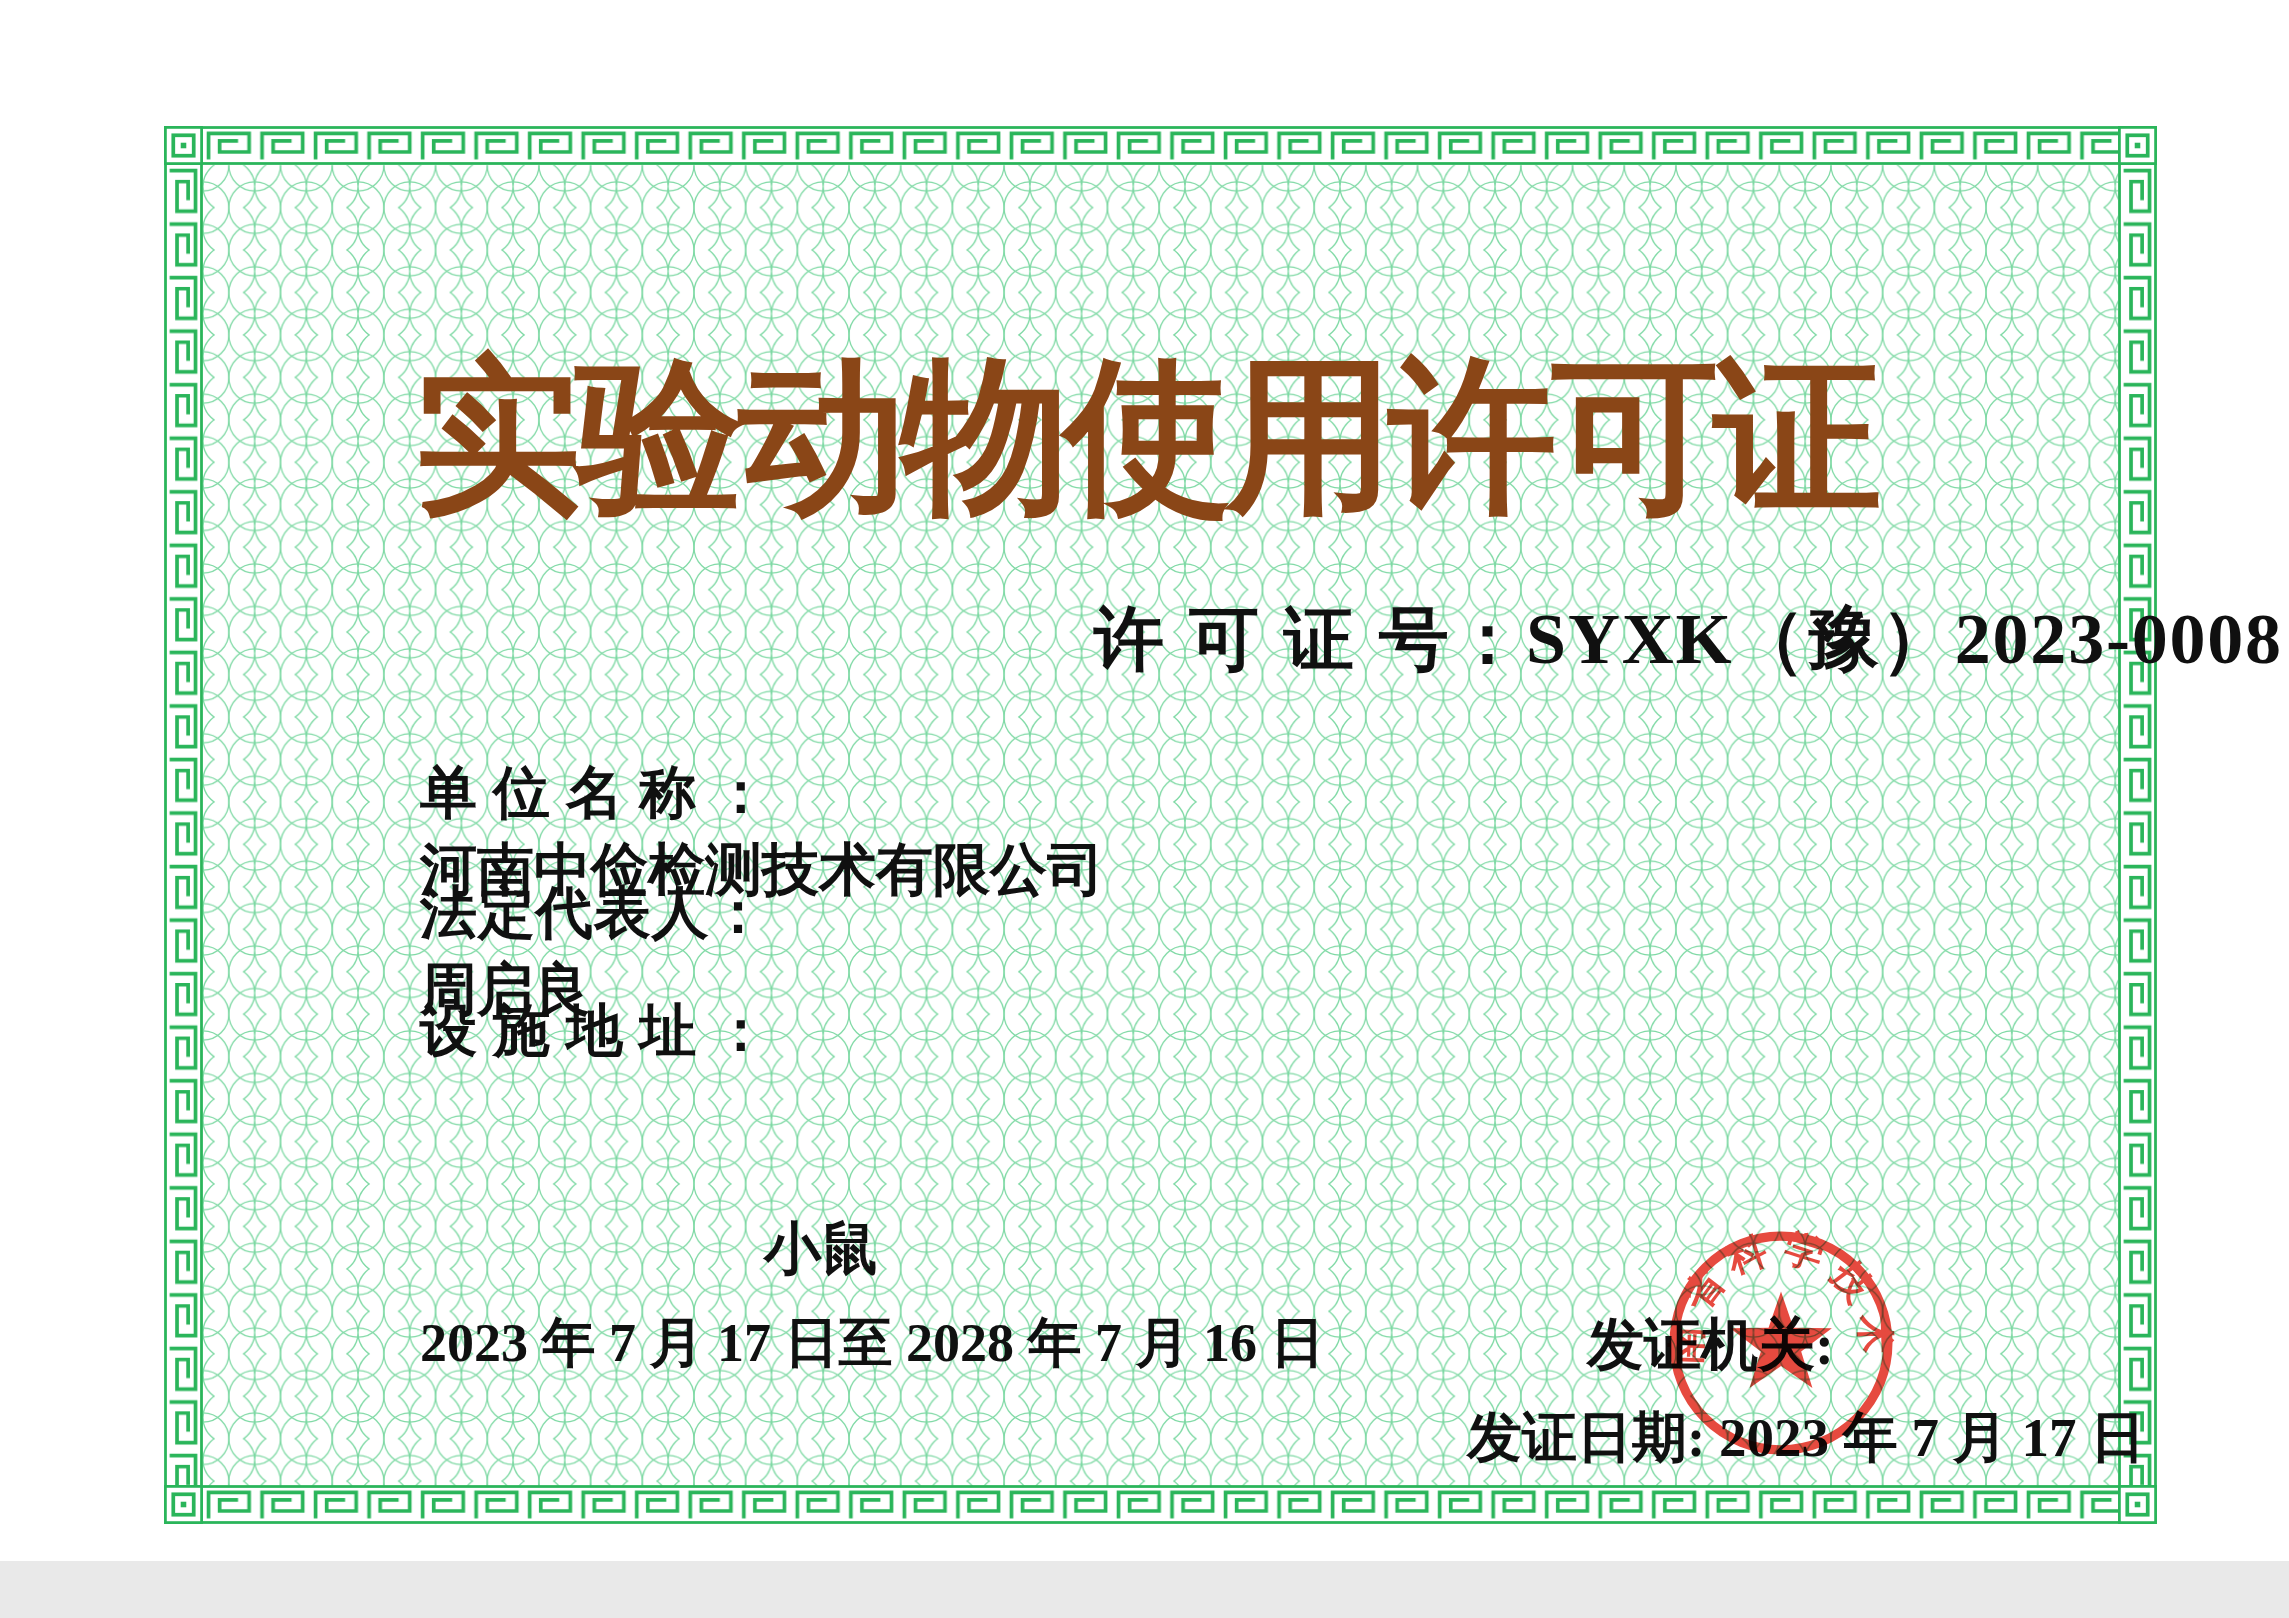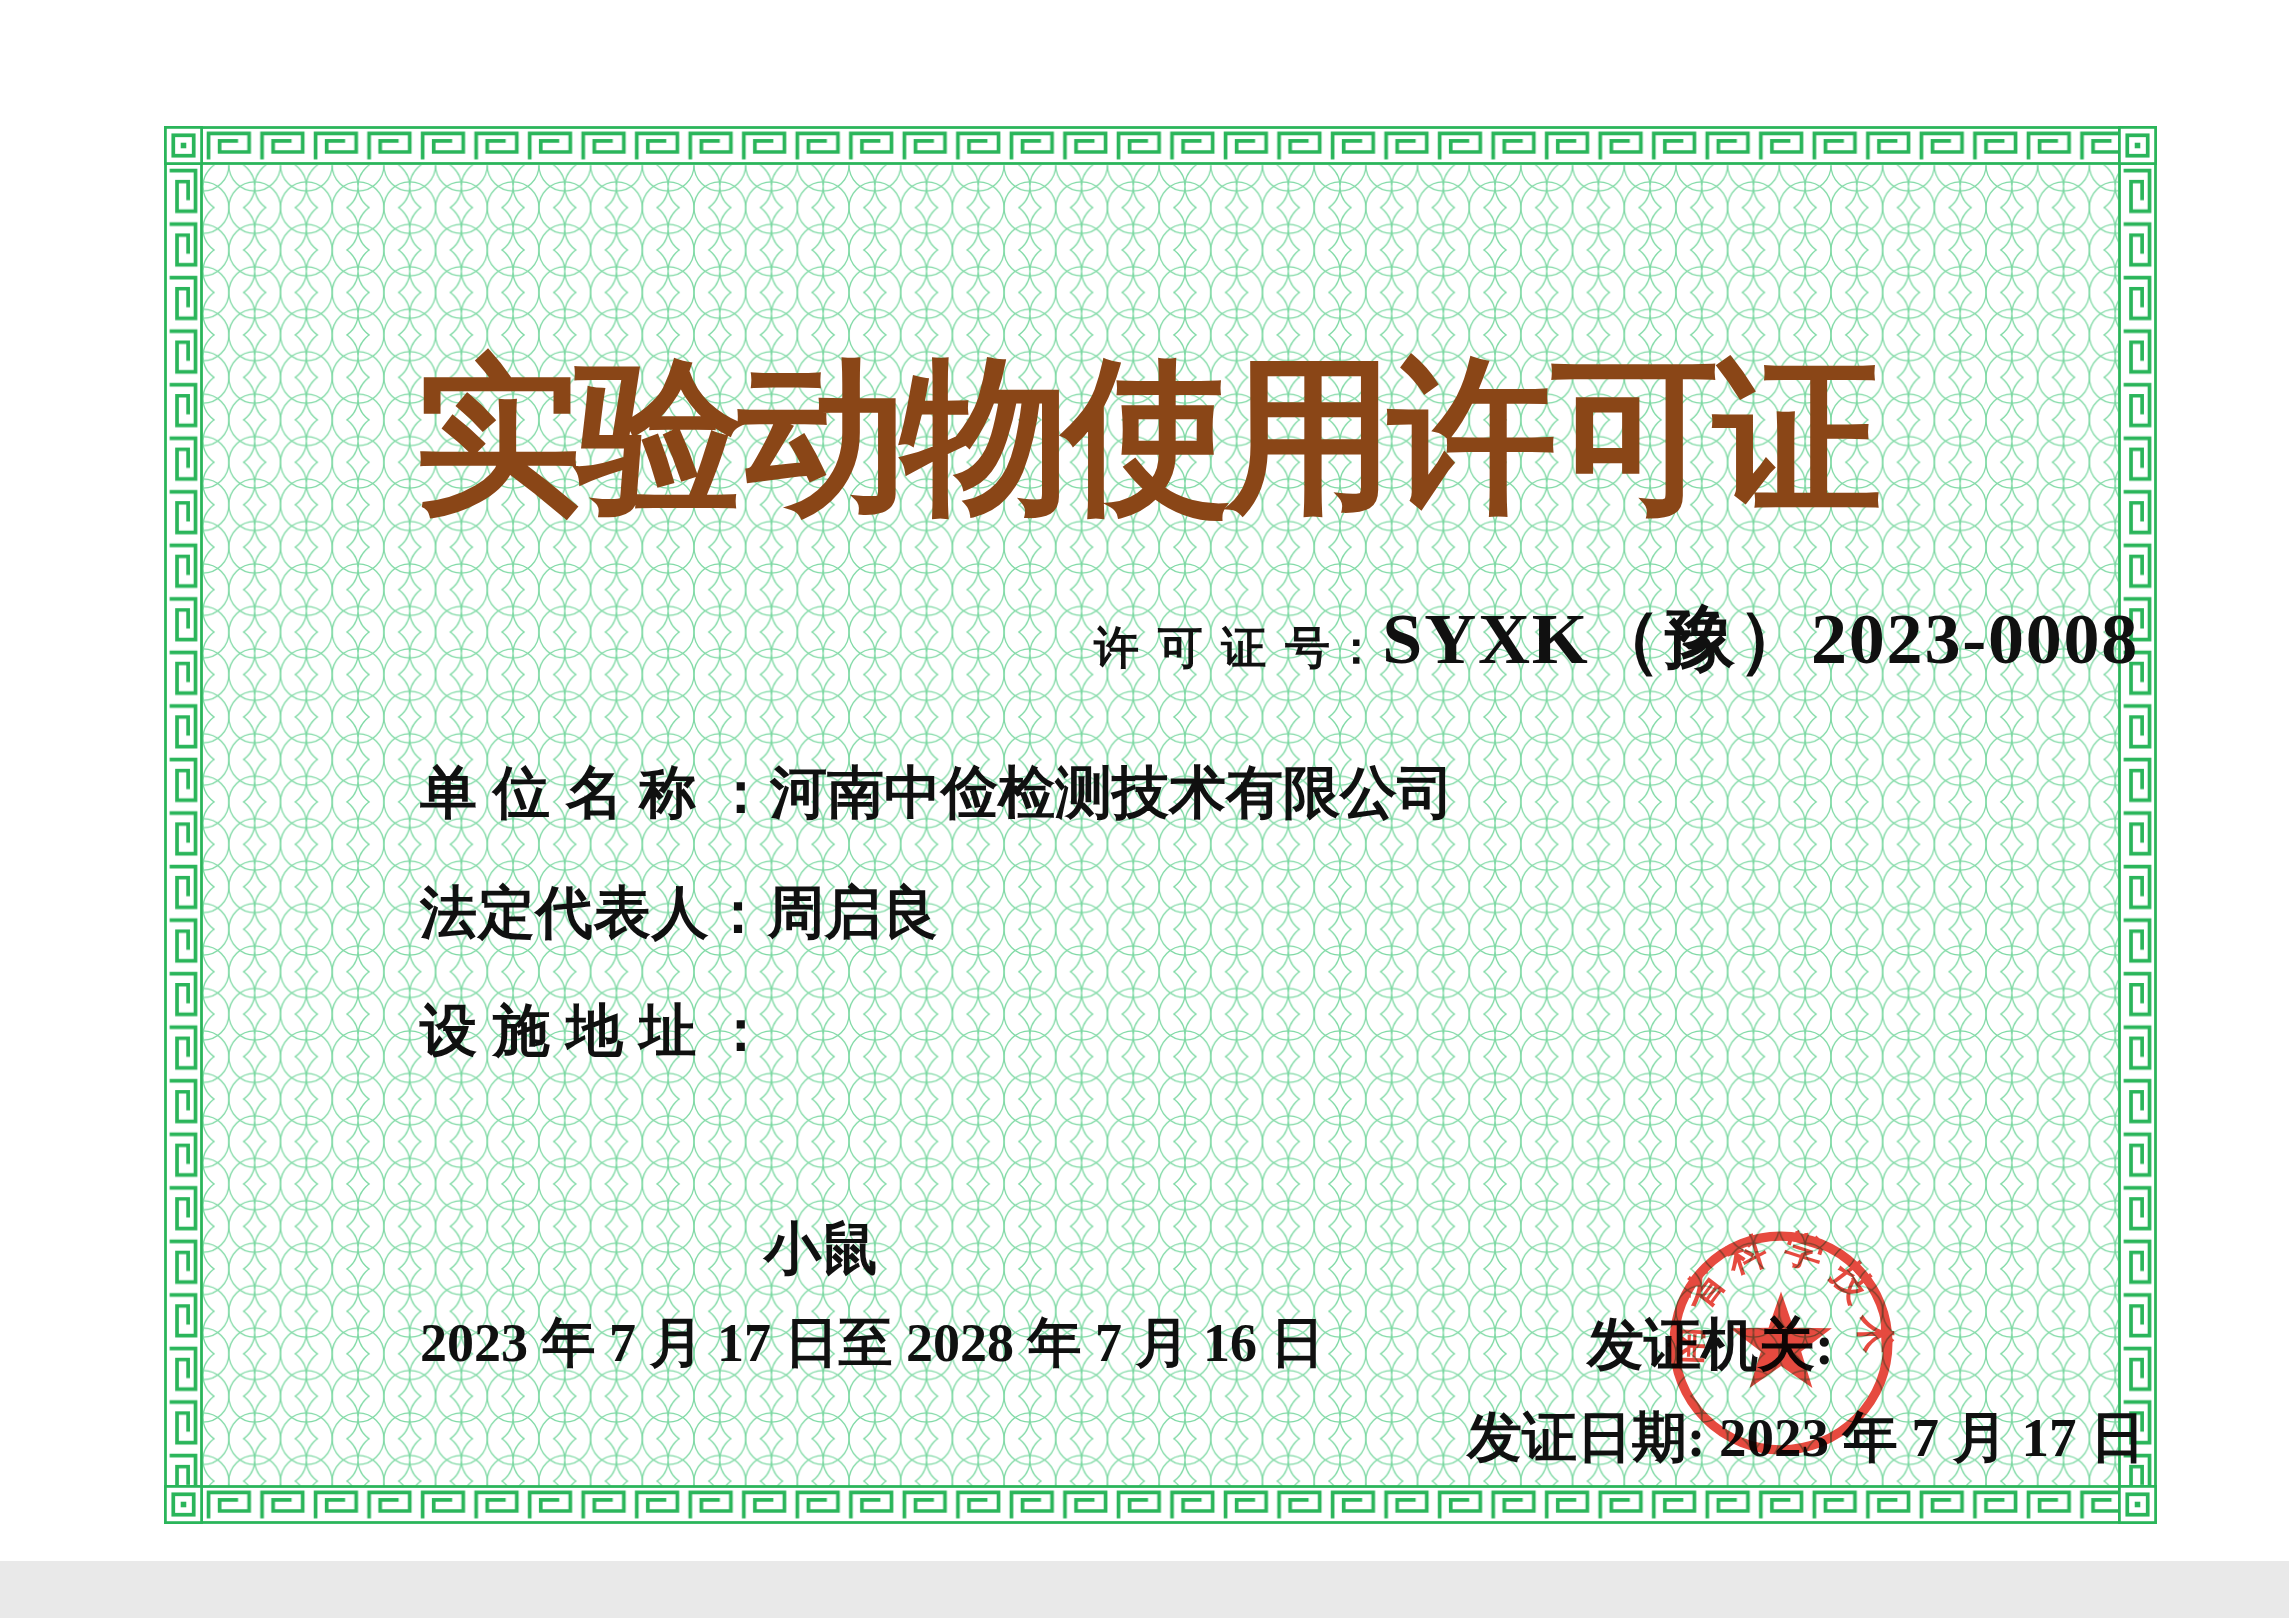--- a/index.html
+++ b/index.html
@@ -24,23 +24,23 @@
   .guilloche{position:absolute;left:203px;top:165px;}
   
   .title{
     position:absolute;left:0;right:0;top:325px;
     text-align:center;
     font-family:"Liberation Sans","DejaVu Sans",sans-serif;
     font-weight:bold;font-size:168px;letter-spacing:-5.5px;
     color:#8a4617;white-space:pre;
   }
   .licrow{position:absolute;left:1094px;top:591px;display:flex;align-items:baseline;white-space:pre;color:#101010;}
-  .licrow .lbl{font-size:45px;font-weight:bold;letter-spacing:3.7px;}
+  .licrow .lbl{font-size:70px;font-weight:bold;letter-spacing:3.7px;}
   .licrow .num{font-size:72px;font-weight:bold;letter-spacing:1.8px;}
-  .row{position:absolute;left:420px;display:flex;align-items:baseline;white-space:pre;color:#101010;font-weight:bold;}
+  .row{position:absolute;left:420px;display:flex;align-items:baseline;white-space:pre;color:#101010;font-weight:bold;flex-direction:column;}
   .row .flabel{font-size:57px;letter-spacing:0.9px;}
   .row .fvalue{font-size:57px;letter-spacing:0;}
   .row .fvalue.sm{font-size:50px;letter-spacing:-0.9px;}
   .r1{top:755px;} .r2{top:875px;text-align:center;} .r3{top:993px;} .r4{top:1113px;}
   .cont{position:absolute;left:764px;top:1211px;font-size:57px;font-weight:bold;color:#101010;white-space:pre;}
   .validity{top:1307px;}
   .validity .fvalue{font-size:54px;}
   .issuer{position:absolute;left:1587px;top:1307px;font-size:57px;font-weight:bold;color:#101010;white-space:pre;}
   .datedrow{position:absolute;left:1432px;top:1401px;display:flex;align-items:baseline;white-space:pre;color:#101010;font-weight:bold;margin-left:35px;}
   .datedrow .flabel,.datedrow .fvalue{font-size:55px;}

